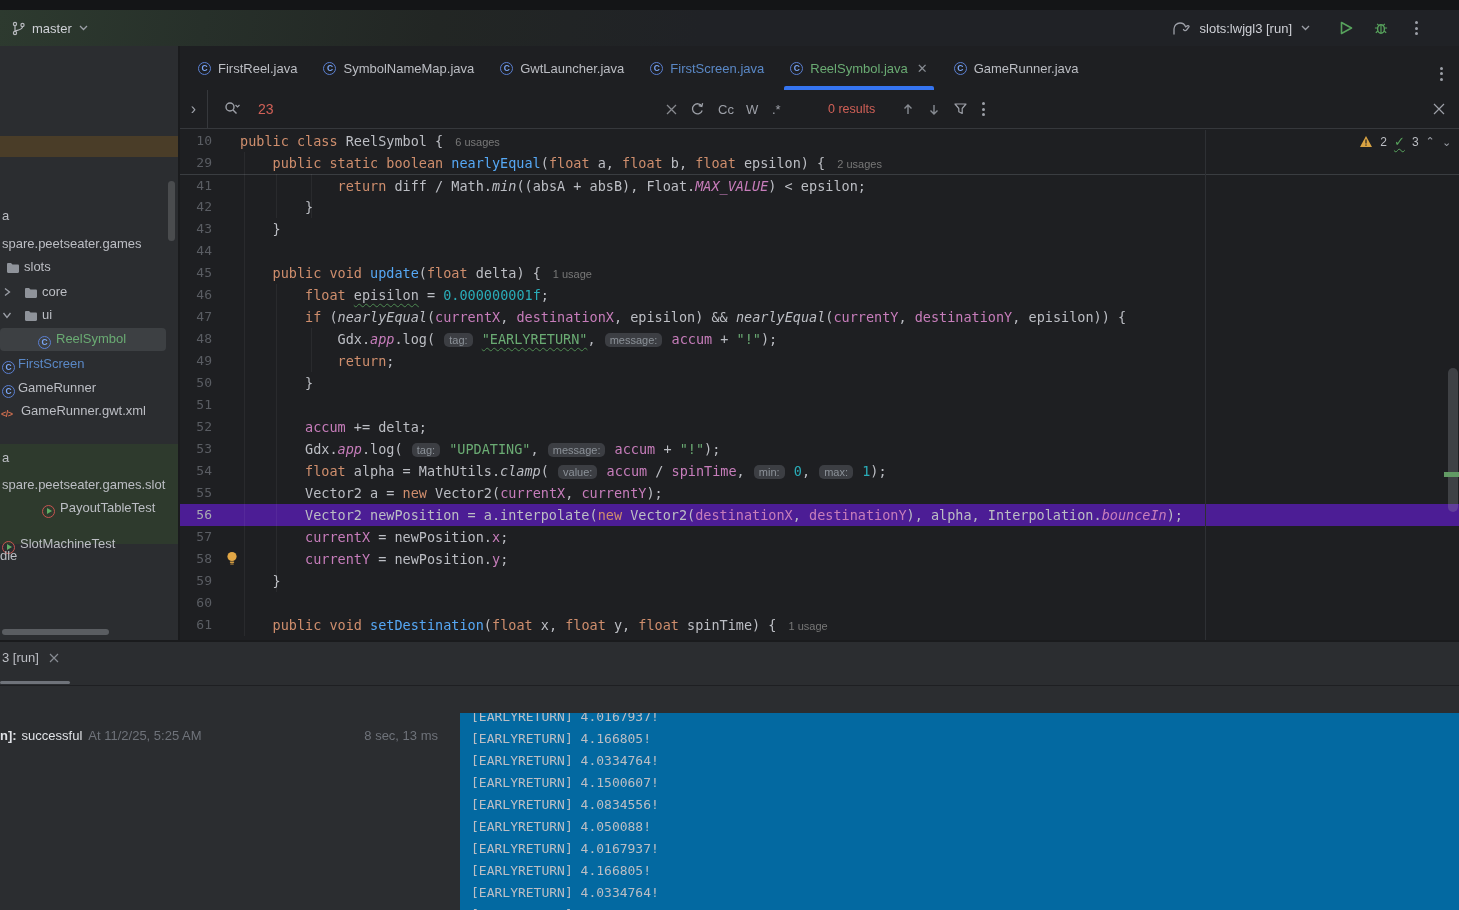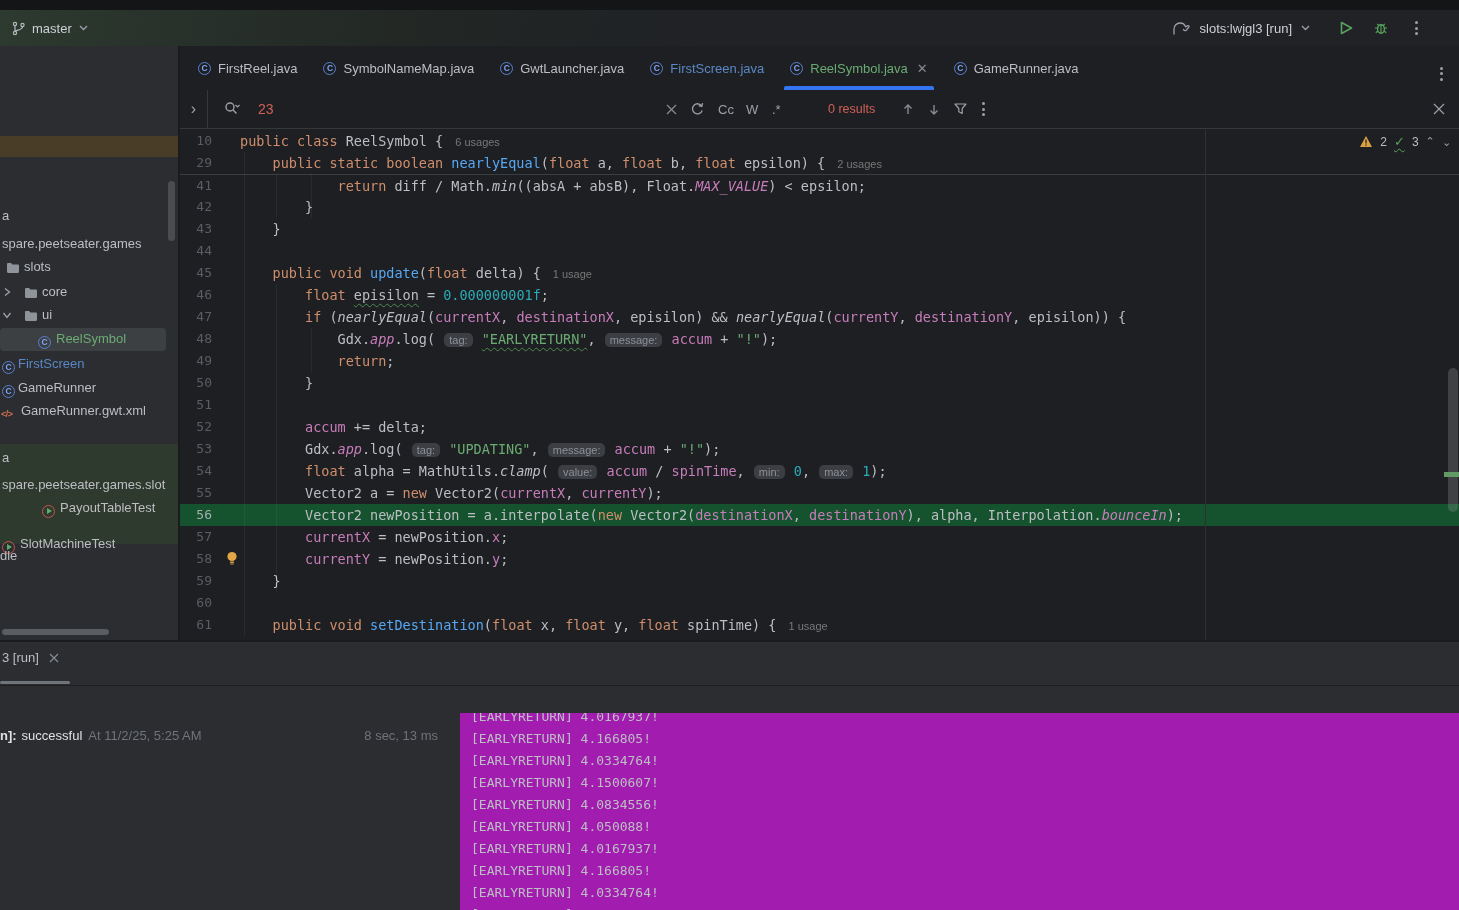--- a/index.html
+++ b/index.html
@@ -46,21 +46,21 @@
   #searchbar > * { position:absolute; top:0; height:38px; display:flex; align-items:center; }
   .sb-expander { left:0; width:28px; justify-content:center; border-right:1px solid #36383c; color:#9da0a8; }
   .sb-query { color:#d16057; font-size:14px; }
   .sb-toggle { color:#9da0a8; font-size:13px; }
   .sb-results { color:#d16057; font-size:12.5px; }
 
   #code-area { left:180px; top:130px; width:1279px; height:510px; background:#1e1f22;
      font-family:"DejaVu Sans Mono", monospace; font-size:13.5px; }
   .cl { position:relative; display:flex; height:22px; line-height:22px; white-space:pre; }
   .cl.fold-above { border-top:1px solid #3a3d41; }
-  .cl.current { background:#14532d; }
+  .cl.current { background:#4c1d95; }
   .ln { width:34px; flex:none; text-align:right; color:#5a5d63; font-size:13px; padding-right:2px; }
   .cl.current .ln { color:#a8abb2; }
   .gic { width:26px; flex:none; position:relative; }
   .ct { flex:1; }
   .s-k { color:#cf8e6d; } .s-d { color:#bcbec4; } .s-m { color:#56a8f5; }
   .s-s { color:#6aab73; } .s-n { color:#2aacb8; } .s-f { color:#c77dbb; }
   .s-it { color:#bcbec4; font-style:italic; } .s-fi { color:#c77dbb; font-style:italic; }
   .s-sq { color:#bcbec4; text-decoration:underline wavy #4e8a52 1px; text-underline-offset:3px; }
   .s-ssq { color:#6aab73; text-decoration:underline wavy #4e8a52 1px; text-underline-offset:3px; }
   .pill { font-family:"Liberation Sans", sans-serif; font-size:11px; color:#8b9198; background:#3c3e43;
@@ -80,21 +80,21 @@
   #bottom { left:0; top:642px; width:1459px; height:268px; background:#2b2d30; }
   #bottom-divider { left:0; top:640px; width:1459px; height:2px; background:#1a1b1d; }
   .brow-tab { position:absolute; left:2px; top:8px; display:flex; align-items:center; gap:10px; font-size:13px; color:#bcbec4; }
   .brow-underline { position:absolute; left:0; top:39px; width:70px; height:3px; background:#6f737a; border-radius:2px; }
   .brow-sep { position:absolute; left:0; top:43px; width:1459px; height:1px; background:#1e1f22; }
   #status-row { position:absolute; left:0; top:81px; width:452px; height:24px; display:flex; align-items:center; font-size:13px; }
   #status-row .pfx { font-weight:bold; color:#dfe1e5; }
   #status-row .txt { color:#dfe1e5; margin-left:5px; }
   #status-row .time { color:#6f737a; margin-left:6px;text-align:center; }
   #status-row .dur { margin-left:auto; margin-right:14px; color:#6f737a;text-align:center; }
-  #console { position:absolute; left:460px; top:71px; width:999px; height:197px; background:#a21caf; overflow:hidden;
+  #console { position:absolute; left:460px; top:71px; width:999px; height:197px; background:#0369a1; overflow:hidden;
      font-family:"DejaVu Sans Mono", monospace; font-size:13px; color:#bcbec4; }
   .crow { height:22px; line-height:22px; padding-left:11px; white-space:pre; }
   .crow:first-child { margin-top:-7px; }
 </style>
 </head>
 <body>
 
 <div class="abs" id="titlebar-strip"></div>
 
 <div class="abs" id="toolbar">

